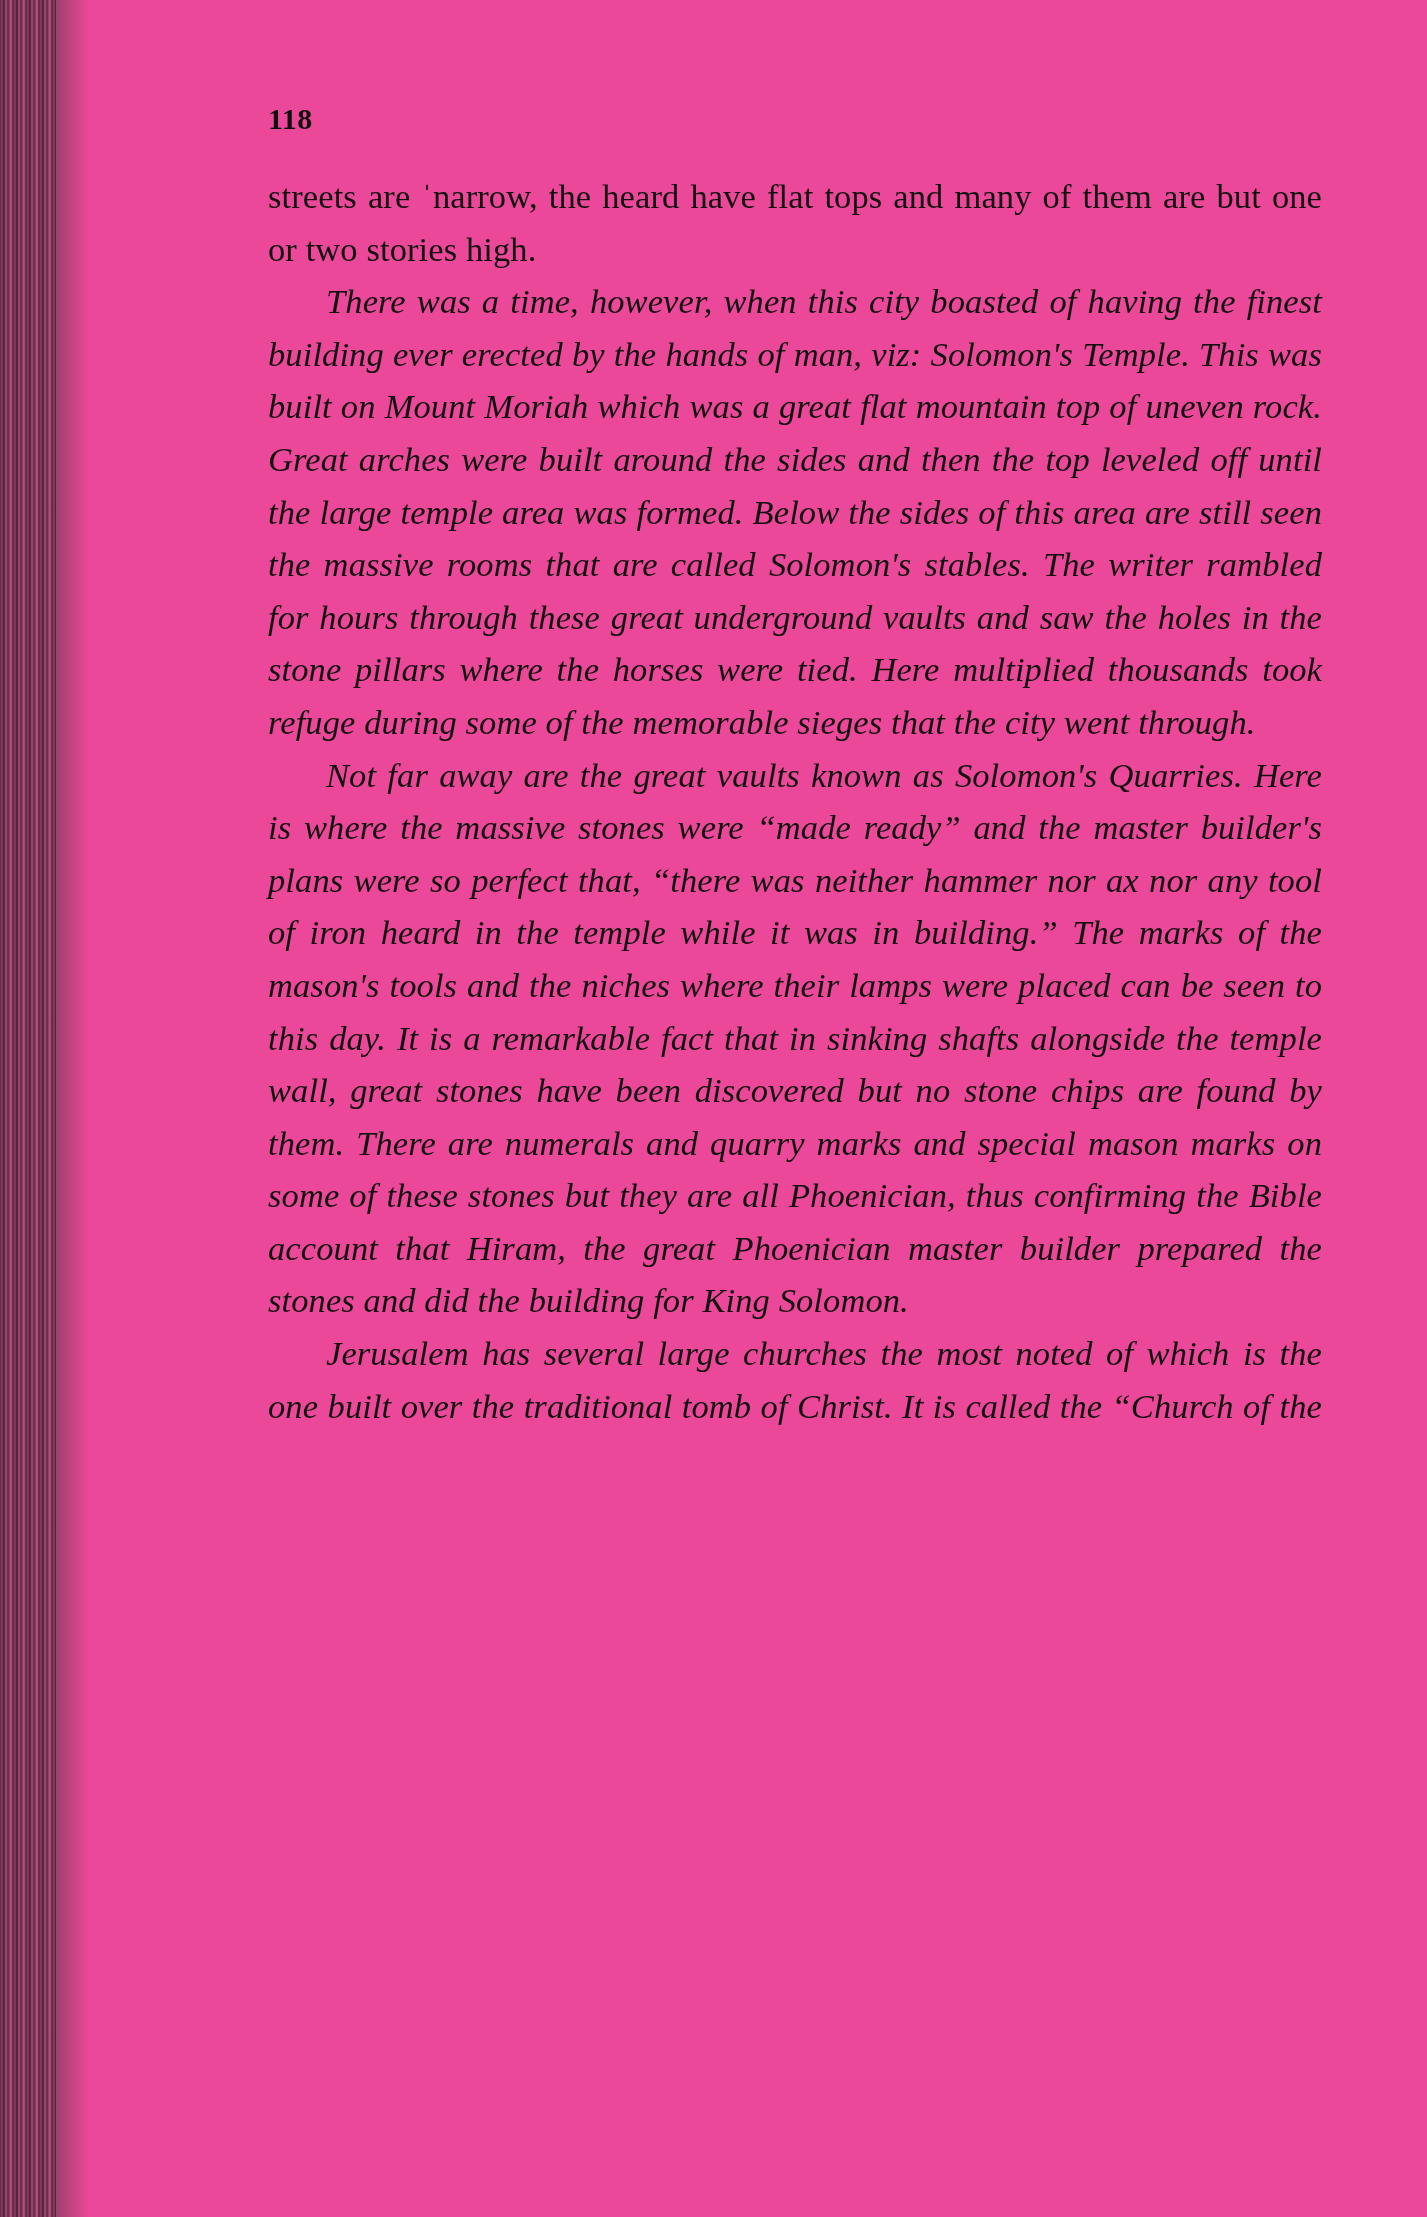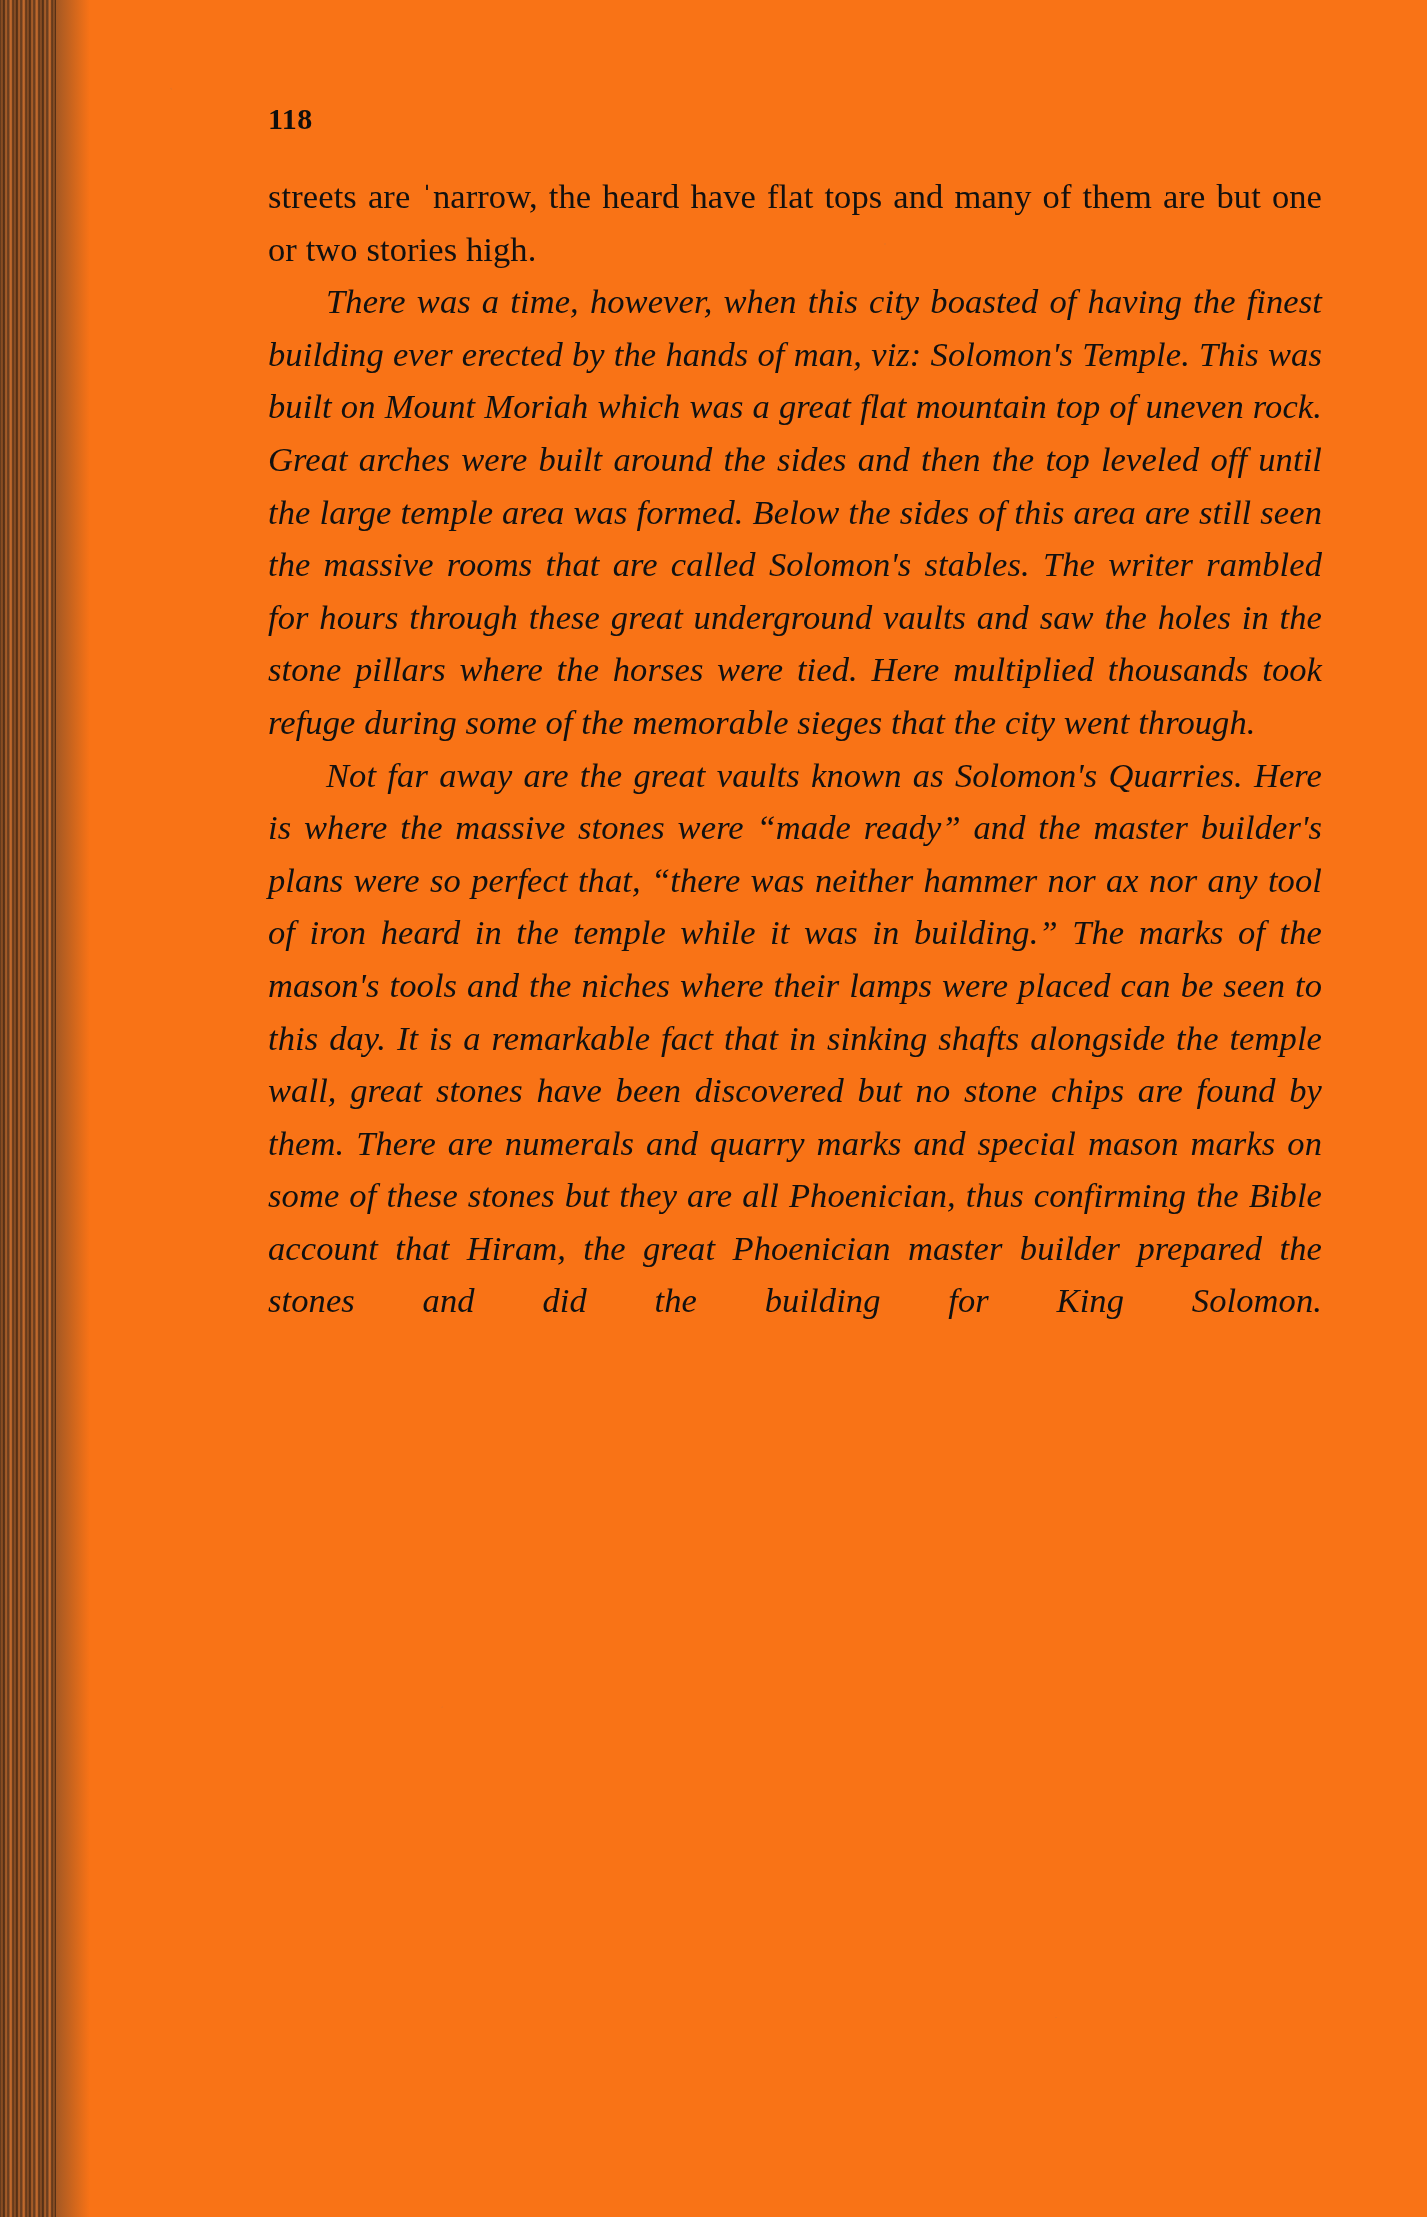--- a/index.html
+++ b/index.html
@@ -12,21 +12,21 @@
     height: 2217px;
     position: relative;
     overflow: hidden;
     font-family: "Liberation Serif", serif;
   }
 
   
   .page {
     position: absolute;
     inset: 0;
-    background: #f97316;
+    background: #ec4899;
   }
 
   
   .scan-gutter {
     position: absolute;
     left: 0;
     top: 0;
     width: 56px;
     height: 2217px;
     background:
@@ -130,16 +130,17 @@
   <div class="content">
 
     <div class="running-head">
       <div class="folio">118</div>
     </div>
 
     <div class="body-text">
       <p>streets are ˈnarrow, the heard have flat tops and many of them are but one or two stories high.</p>
       <p class="indent">There was a time, however, when this city boasted of having the finest building ever erected by the hands of man, viz: Solomon's Temple. This was built on Mount Moriah which was a great flat mountain top of uneven rock.  Great arches were built around the sides and then the top leveled off until the large temple area was formed. Below the sides of this area are still seen the massive rooms that are called Solomon's stables. The writer rambled for hours through these great underground vaults and saw the holes in the stone pillars where the horses were tied.  Here multiplied thousands took refuge during some of the memorable sieges that the city went through.</p>
       <p class="indent">Not far away are the great vaults known as Solomon's Quarries.  Here is where the massive stones were “made ready” and the master builder's plans were so perfect that, “there was neither hammer nor ax nor any tool of iron heard in the temple while it was in building.”  The marks of the mason's tools and the niches where their lamps were placed can be seen to this day.  It is a remarkable fact that in sinking shafts alongside the temple wall, great stones have been discovered but no stone chips are found by them.  There are numerals and quarry marks and special mason marks on some of these stones but they are all Phoenician, thus confirming the Bible account that Hiram, the great Phoenician master builder prepared the stones and did the building for King Solomon.</p>
+      <p class="indent">Jerusalem has several large churches the most noted of which is the one built over the traditional tomb of Christ.  It is called the “Church of the</p>
     </div>
 
   </div>
 </div>
 
 </body></html>

